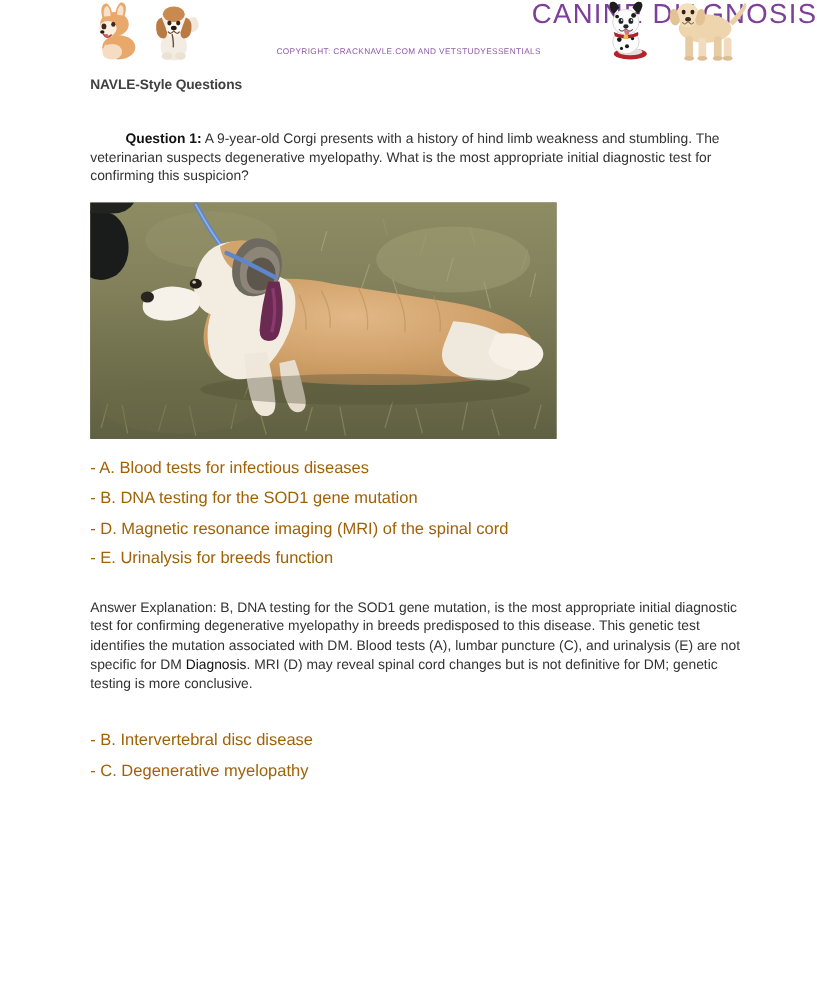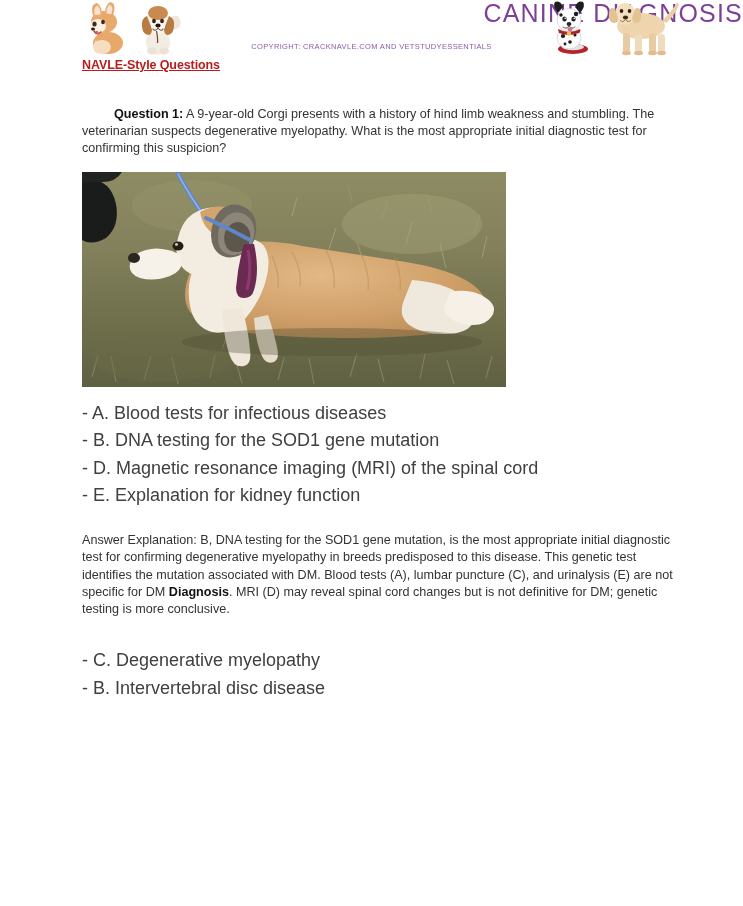--- a/index.html
+++ b/index.html
@@ -56,24 +56,23 @@
   }
 
   
   .page {
     padding-left: 82px;
     padding-right: 58px;
   }
   .section-title {
     font-size: 12.5px;
     font-weight: bold;
-    color: #b91c1c;
-    margin-top: 0;
+    color: #404040;
+    margin-top: 12px;
     letter-spacing: -0.1px;
-    text-decoration: underline;
   }
 
   .qblock {
     margin-top: 34px;
   }
   .qtext {
     font-size: 12.6px;
     line-height: 17.2px;
     color: #333333;
     max-width: 590px;
@@ -90,35 +89,35 @@
     height: 215px;
     border: 0;
     display: block;
     background: #6d6a4f;
   }
 
   .options {
     margin-top: 18px;
   }
   .option {
-    font-size: 18px;
+    font-size: 15px;
     line-height: 17px;
-    color: #404040;
+    color: #a16207;
     margin-bottom: 10.5px;
   }
 
   .explanation {
     margin-top: 28px;
     font-size: 12.6px;
     line-height: 17.2px;
     color: #333333;
     max-width: 600px;
   }
   .explanation b {
-    font-weight: bold;
+    font-weight: normal;
     color: #111111;
   }
 
   .q2-options { margin-top: 30px; }
 </style>
 </head>
 <body>
 
 <div class="header">
 
@@ -314,27 +313,27 @@
         <path d="M190 84 q8 18 6 32"></path>
       </g>
 
       <ellipse cx="250" cy="170" rx="150" ry="14" fill="#4d4e34" opacity="0.35"></ellipse>
     </svg>
 
     <div class="options">
       <div class="option">- A. Blood tests for infectious diseases</div>
       <div class="option">- B. DNA testing for the SOD1 gene mutation</div>
       <div class="option">- D. Magnetic resonance imaging (MRI) of the spinal cord</div>
-      <div class="option">- E. Explanation for kidney function</div>
+      <div class="option">- E. Urinalysis for breeds function</div>
     </div>
 
     <div class="explanation"><span>Answer Explanation: B, DNA testing for the SOD1 gene mutation, is the most appropriate initial diagnostic test for confirming degenerative myelopathy in breeds predisposed to this disease. This genetic test identifies the mutation associated with DM. Blood tests (A), lumbar puncture (C), and urinalysis (E) are not specific for DM </span><b>Diagnosis</b><span>. MRI (D) may reveal spinal cord changes but is not definitive for DM; genetic testing is more conclusive.</span></div>
   </div>
 
   <div class="qblock">
 
     <div class="options q2-options">
+      <div class="option">- B. Intervertebral disc disease</div>
       <div class="option">- C. Degenerative myelopathy</div>
-      <div class="option">- B. Intervertebral disc disease</div>
     </div>
   </div>
 
 </div>
 
 </body></html>

